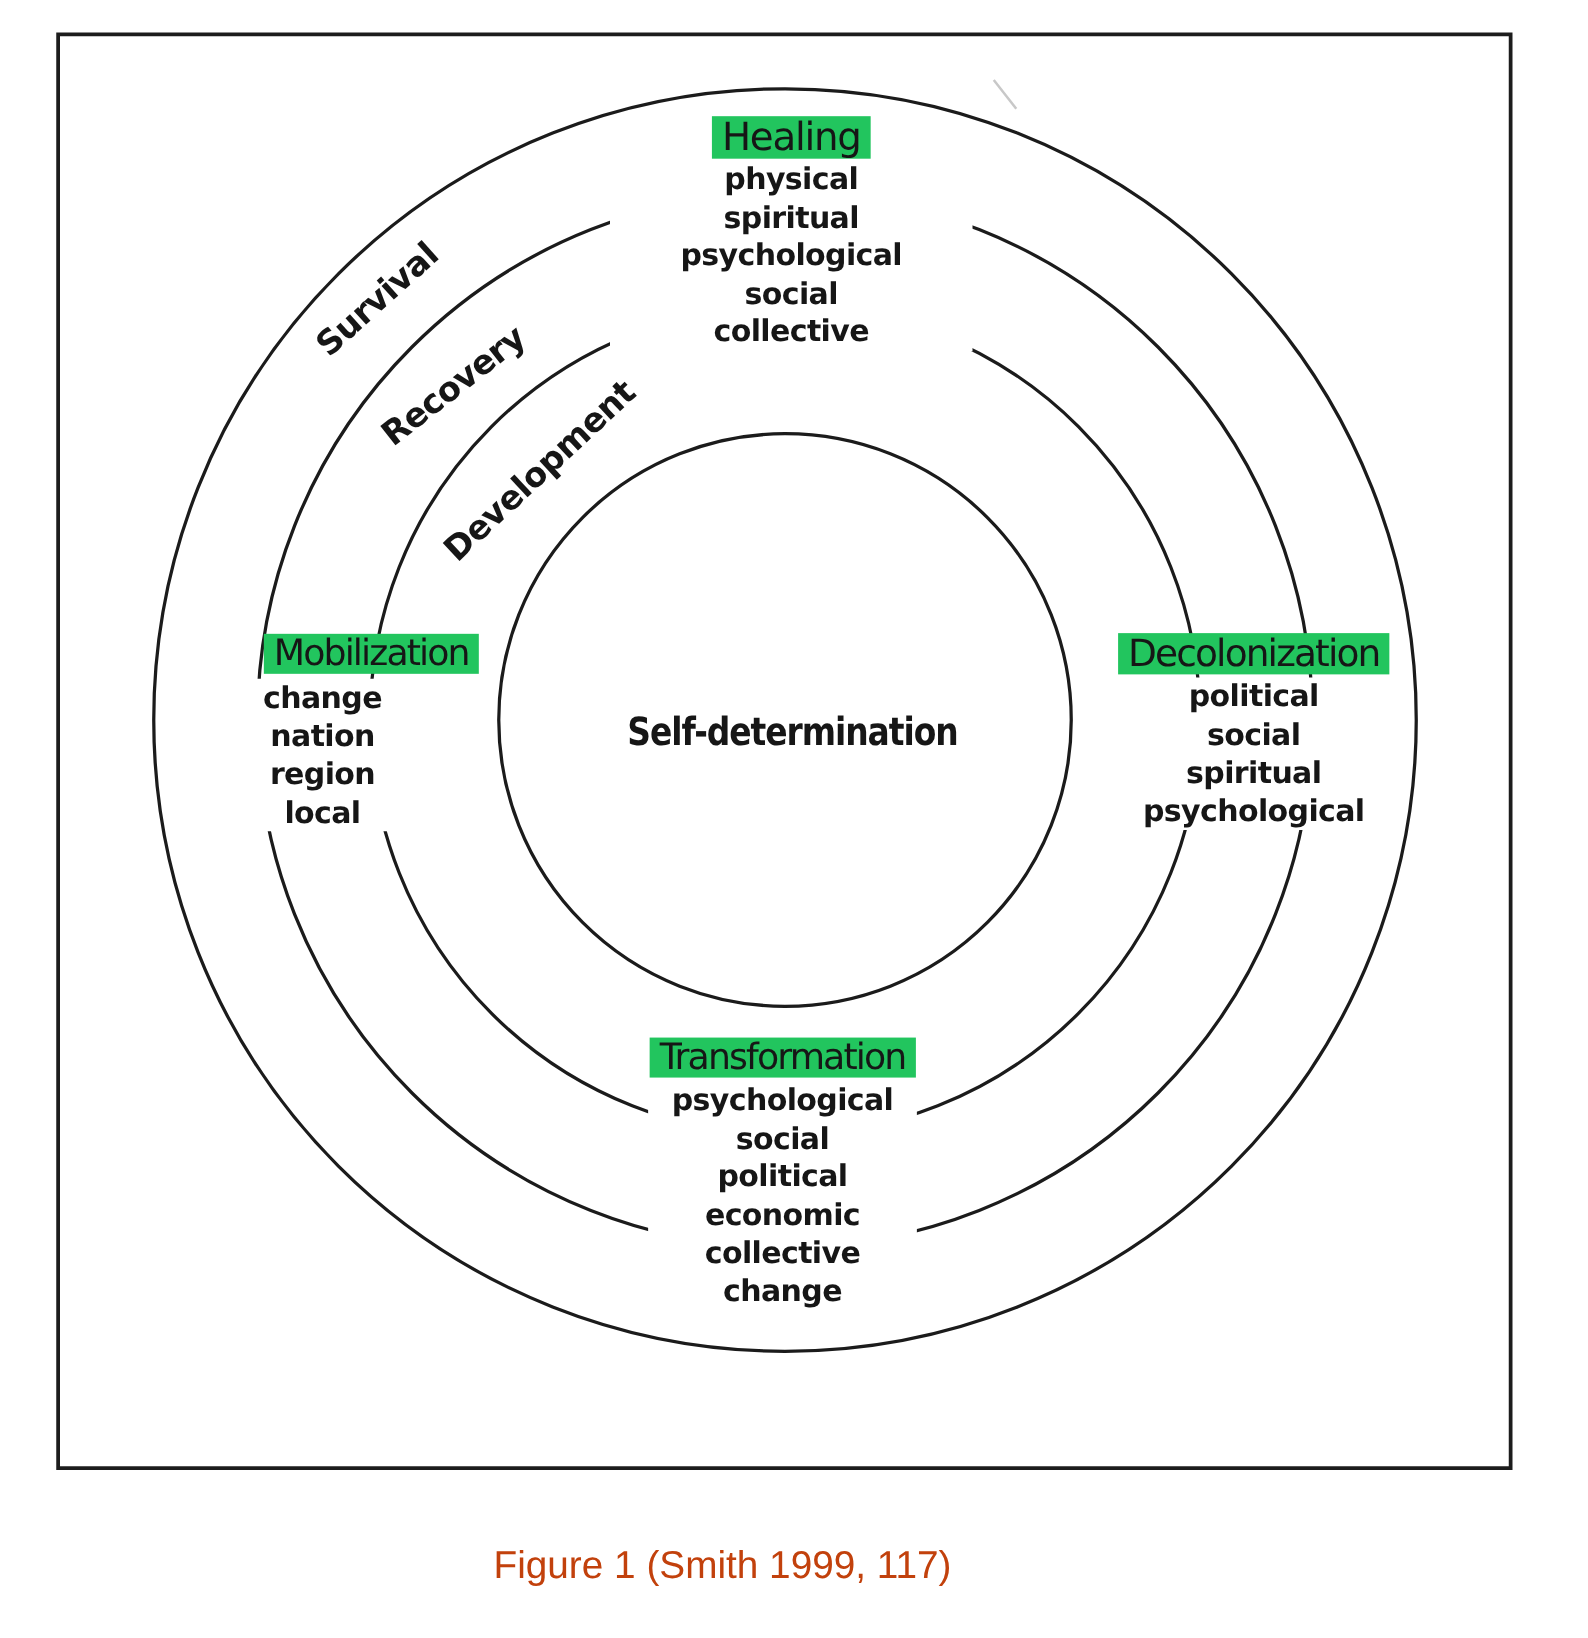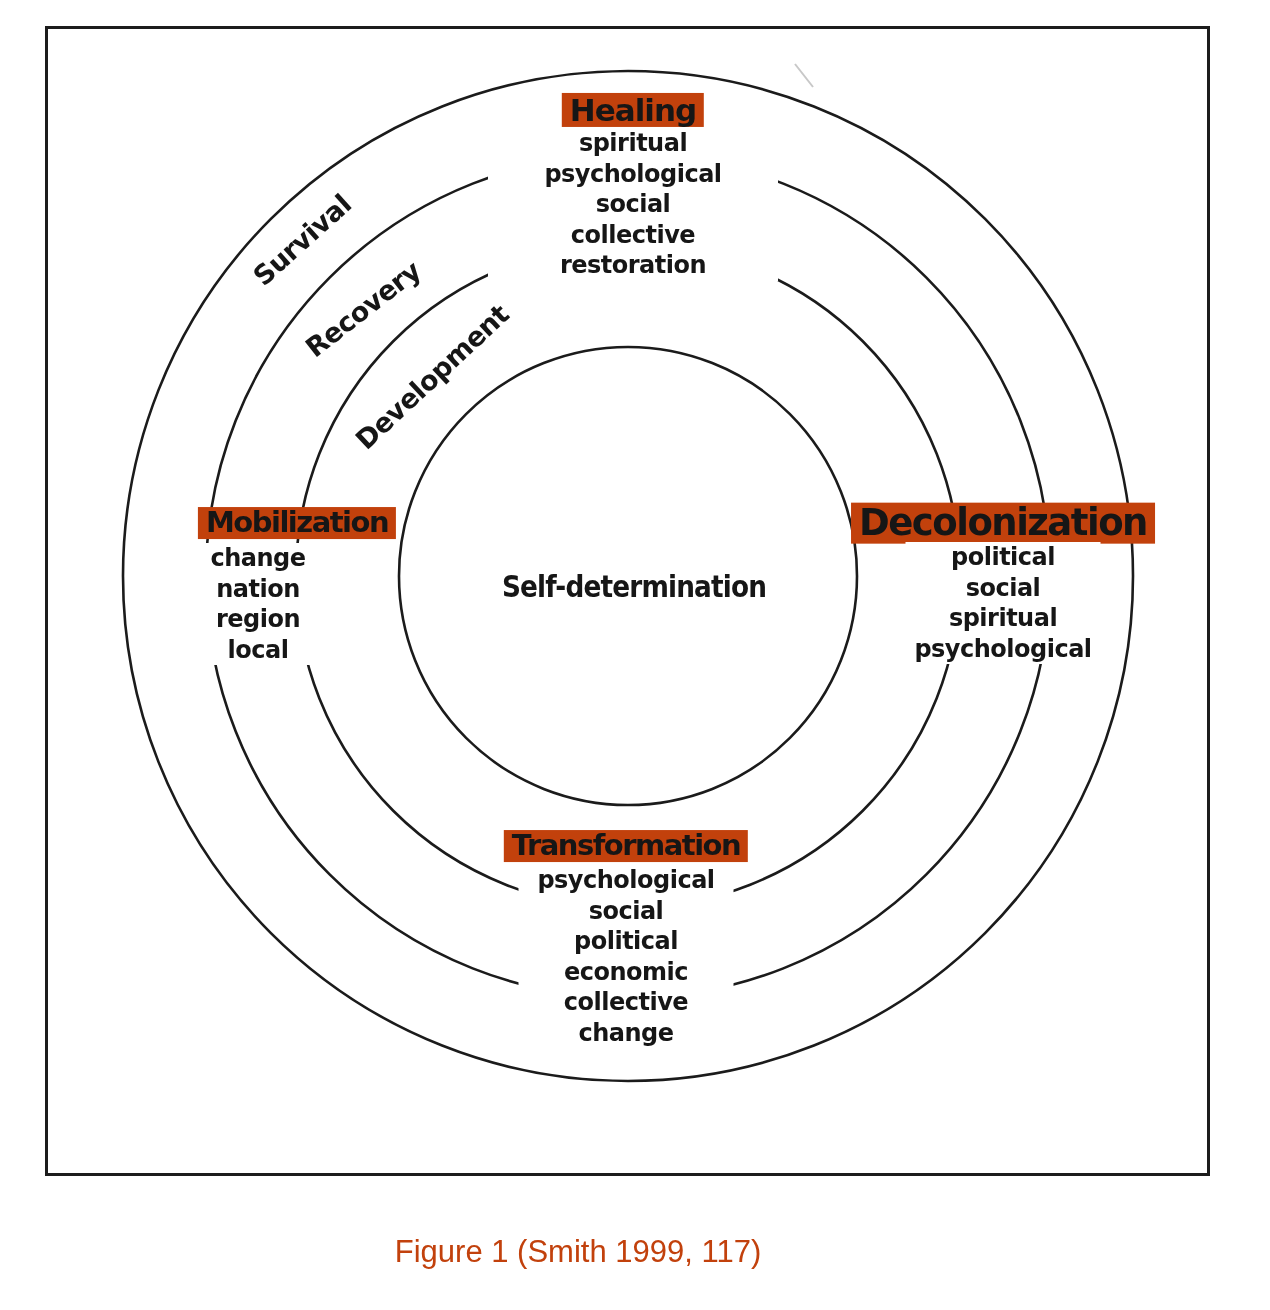--- a/index.html
+++ b/index.html
@@ -17,24 +17,24 @@
     width: 1159px; height: 1144px;
     border: 3px solid #1c1c1c;
     background: transparent;
   }
   svg.rings {
     position: absolute; left: 0; top: 0;
   }
   .dir-title {
     position: absolute;
     transform: translate(-50%, -50%);
-    font-weight: bold;
+    font-weight: normal;
     letter-spacing: -1px;
     white-space: nowrap;
-    background: #c2410c;
+    background: #22c55e;
     padding: 0 8px;
     line-height: 1.1;
   }
   .items {
     position: absolute;
     transform: translateX(-50%);
     background: #ffffff;
     text-align: center;
     font-size: 24px;
     font-weight: 600;
@@ -78,40 +78,40 @@
 <svg class="rings" width="1270" height="1310" viewBox="0 0 1270 1310">
   <circle cx="628" cy="576" r="505" fill="none" stroke="#1b1b1b" stroke-width="2.6"></circle>
   <circle cx="628" cy="576" r="422" fill="none" stroke="#1b1b1b" stroke-width="2.6"></circle>
   <circle cx="628" cy="576" r="332" fill="none" stroke="#1b1b1b" stroke-width="2.6"></circle>
   <circle cx="628" cy="576" r="229" fill="none" stroke="#1b1b1b" stroke-width="2.6"></circle>
   <line x1="795" y1="64" x2="813" y2="87" stroke="#c8c8c8" stroke-width="2"></line>
 </svg>
 
 <div class="dir-title" style="left:633px; top:110px; font-size:31px;">Healing</div>
 <div class="items" style="left:633px; top:128px; width:290px;">
+  <div>physical</div>
   <div>spiritual</div>
   <div>psychological</div>
   <div>social</div>
   <div>collective</div>
-  <div>restoration</div>
 </div>
 
 <div class="ring-label" style="left:302px; top:240px; transform:translate(-50%,-50%) rotate(-42deg);">Survival</div>
 <div class="ring-label" style="left:363px; top:309px; transform:translate(-50%,-50%) rotate(-38deg);">Recovery</div>
 <div class="ring-label" style="left:432px; top:377px; transform:translate(-50%,-50%) rotate(-43deg);">Development</div>
 
 <div class="dir-title" style="left:257px; top:523px; font-size:29px; letter-spacing:-1.5px;margin-left:40px;">Mobilization</div>
 <div class="items" style="left:258px; top:543px; width:170px;">
   <div>change</div>
   <div>nation</div>
   <div>region</div>
   <div>local</div>
 </div>
 
-<div class="dir-title" style="left:1003px; top:523px; font-size:37px; letter-spacing:-1.5px;">Decolonization</div>
+<div class="dir-title" style="left:1003px; top:523px; font-size:30px; letter-spacing:-1.5px;">Decolonization</div>
 <div class="items" style="left:1003px; top:542px; width:195px;">
   <div>political</div>
   <div>social</div>
   <div>spiritual</div>
   <div>psychological</div>
 </div>
 
 <div class="center-label" style="left:634px; top:586px;">Self-determination</div>
 
 <div class="dir-title" style="left:626px; top:846px; font-size:29px; letter-spacing:-1.5px;">Transformation</div>

